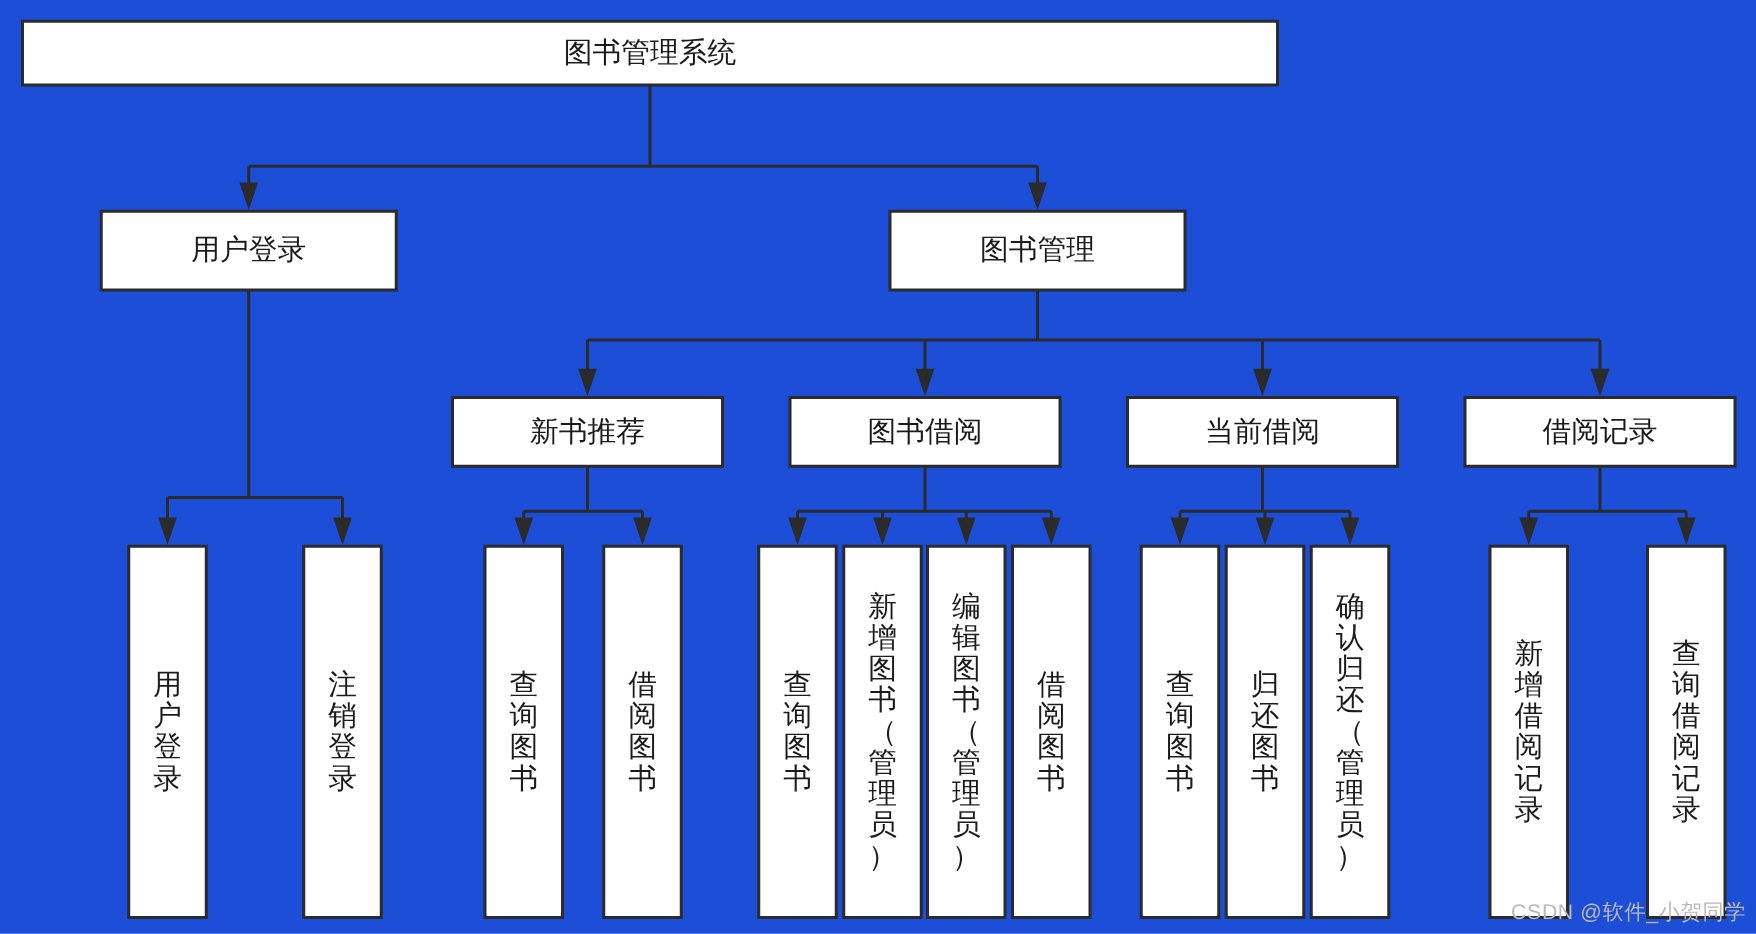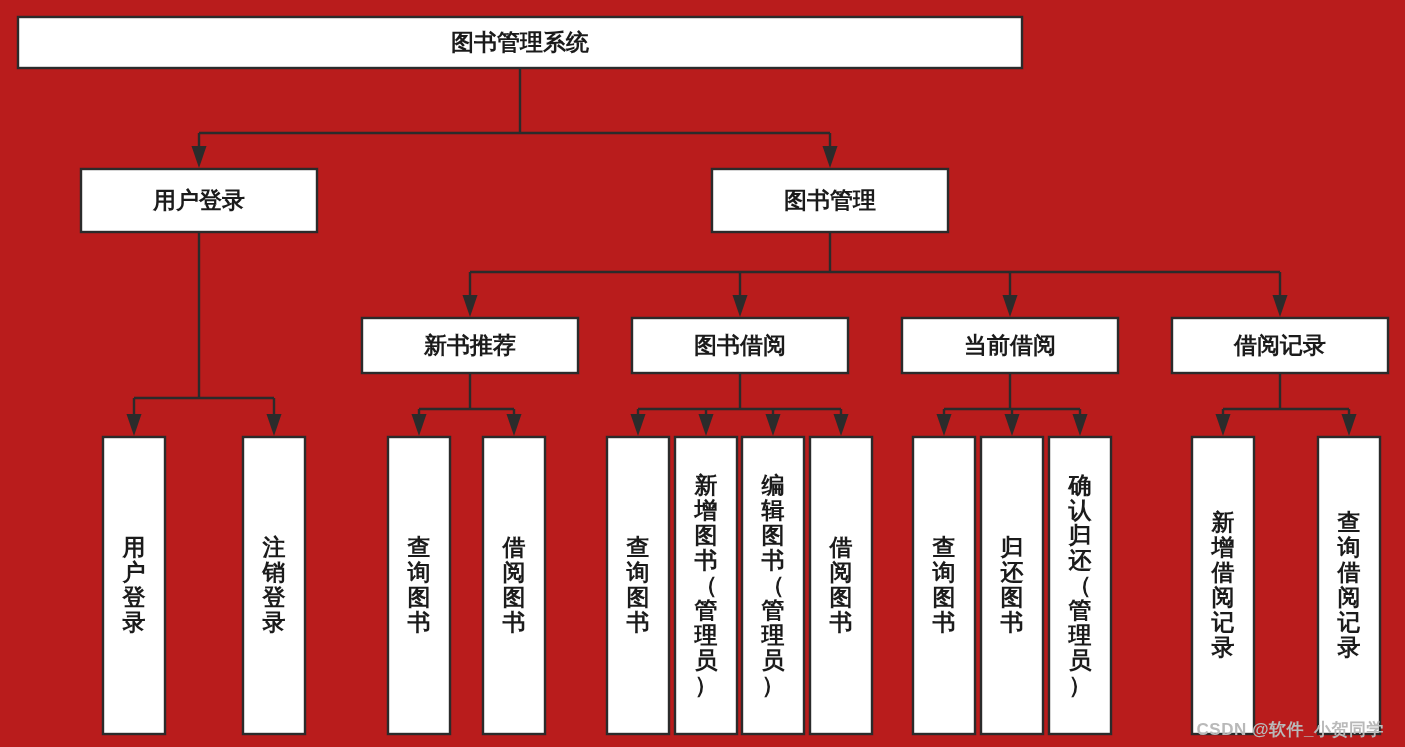--- a/index.html
+++ b/index.html
@@ -12,22 +12,21 @@
     width: 1405px;
     height: 747px;
     font-family: "Liberation Sans", "DejaVu Sans", sans-serif;
     overflow: hidden;
     position: relative;
   }
   #diagram-root {
     position: relative;
     width: 1405px;
     height: 747px;
-    background: #b91c1c;
-    font-weight: bold;
+    background: #1d4ed8;
   }
   svg#diagram-svg {
     position: absolute;
     left: 0;
     top: 0;
     width: 1405px;
     height: 747px;
     display: block;
   }
   .node-box {
@@ -53,21 +52,21 @@
     dominant-baseline: middle;
   }
   .node-label-v {
     fill: #1b1b1b;
     font-family: "Liberation Sans", "DejaVu Sans", sans-serif;
     font-size: 23px;
     text-anchor: middle;
   }
   .watermark-text {
     position: absolute;
-    right: 21px;
+    right: 8px;
     bottom: 6px;
     font-family: "Liberation Sans", "DejaVu Sans", sans-serif;
     font-size: 17px;
     color: #b9b9b9;
     letter-spacing: 0.5px;
     white-space: nowrap;
     user-select: none;
   }
 </style>
 </head>

